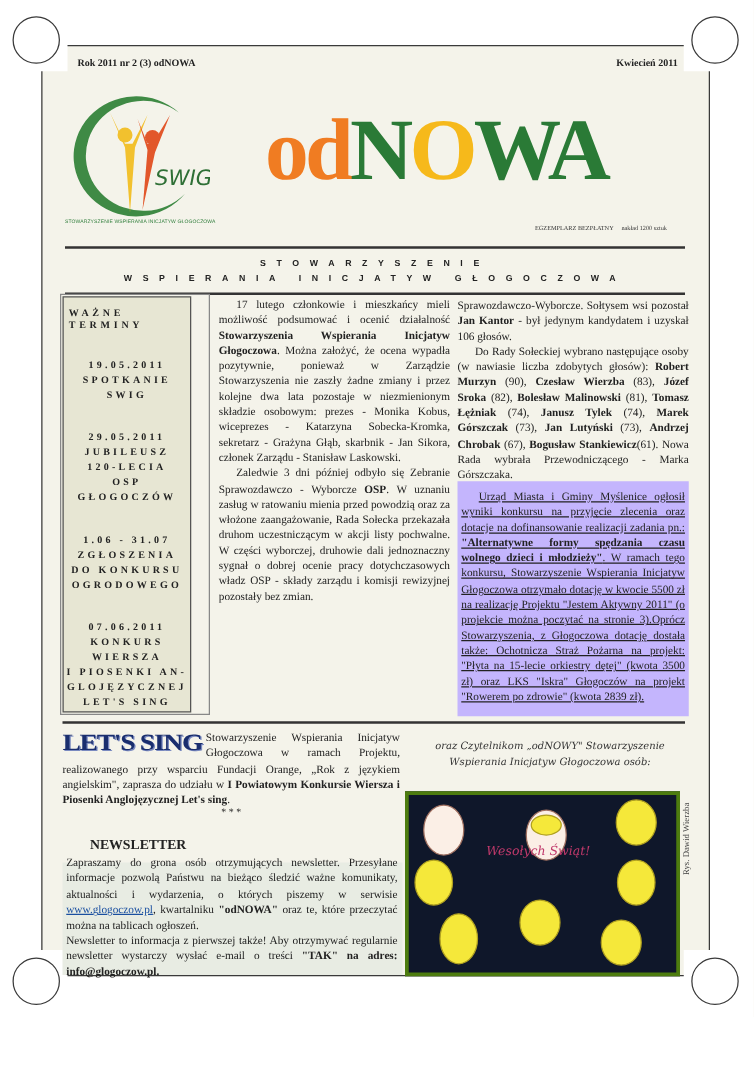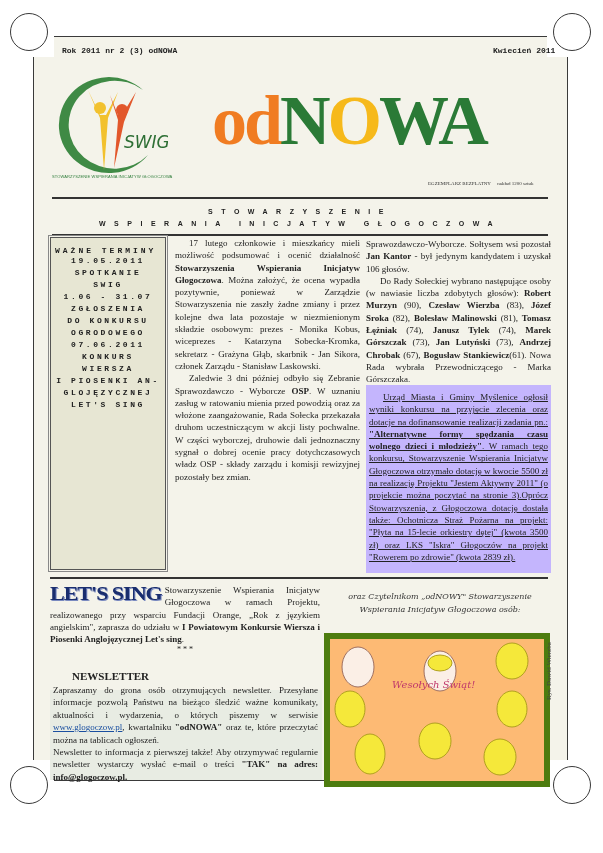--- a/index.html
+++ b/index.html
@@ -15,44 +15,44 @@
     .corner::after { content: ""; position: absolute; width: 36px; height: 36px; border: 1.5px solid #3a3a3a; border-radius: 50%; background: #f4f3ea; }
     .c-tl { left: -2px; top: -2px; }
     .c-tl::after { left: -22px; top: -22px; background: #fff; }
     .c-tr { right: -2px; top: -2px; }
     .c-tr::after { right: -22px; top: -22px; background: #fff; }
     .c-bl { left: -2px; bottom: -2px; }
     .c-bl::after { left: -22px; bottom: -22px; background: #fff; }
     .c-br { right: -2px; bottom: -2px; }
     .c-br::after { right: -22px; bottom: -22px; background: #fff; }
 
-    .issue { position: absolute; top: 46px; font-family: Liberation Mono, monospace; font-weight: bold; font-size: 8px; color: #222; }
+    .issue { position: absolute; top: 46px; font-family: Liberation Serif, serif; font-weight: bold; font-size: 8px; color: #222; }
     .issue-left { left: 62px; }
     .issue-right { left: 493px; }
 
     .logo { position: absolute; left: 48px; top: 70px; width: 120px; height: 110px; }
     .logo-sub { position: absolute; left: 52px; top: 174px; font-family: "Liberation Sans", sans-serif; font-size: 4px; color: #2e7d3a; letter-spacing: 0.1px; }
     .masthead { position: absolute; left: 212px; top: 86px; font-family: "Liberation Serif", serif; font-weight: bold; font-size: 70px; line-height: 70px; letter-spacing: -3px; }
     .masthead .od { color: #f07c22; }
     .masthead .n, .masthead .wa { color: #2a7a36; }
     .masthead .o { color: #f6b91b; }
     .free { position: absolute; left: 428px; top: 181px; font-size: 5px; color: #333; }
     .rule-top { position: absolute; left: 52px; top: 197px; width: 496px; height: 1.5px; background: #333; }
 
     .org-title { position: absolute; left: 52px; top: 206px; width: 496px; text-align: center; font-family: "Liberation Sans", sans-serif; font-weight: bold; font-size: 7px; letter-spacing: 8.5px; line-height: 12px; color: #222; }
     .rule-2 { position: absolute; left: 52px; top: 234px; width: 496px; height: 1.5px; background: #333; }
 
     .terms {
-      position: absolute; left: 50px; top: 237px; width: 116px; height: 333px;
+      position: absolute; left: 50px; top: 237px; width: 103px; height: 333px;
       background: #e7e6d3; border: 1px solid #555; box-sizing: border-box;
-      font-family: Liberation Mono, monospace; font-weight: bold; color: #222; text-align: center;
+      font-family: Liberation Serif, serif; font-weight: bold; color: #222; text-align: center;
     }
     .terms-outer { position: absolute; left: 48px; top: 235px; width: 120px; height: 337px; border: 1px solid #888; box-sizing: border-box; }
     .terms-head { font-size: 8px; letter-spacing: 3px; margin-top: 8px; text-align: left; padding-left: 4px; }
-    .term { font-size: 8px; letter-spacing: 2.6px; line-height: 12px; white-space: pre-line; }
+    .term { font-size: 8px; letter-spacing: 2.6px; line-height: 12px; margin-top: 22px; white-space: pre-line; }
 
     .col { position: absolute; font-size: 9px; line-height: 12.3px; text-align: justify; color: #222; }
     .col p { margin: 0; text-indent: 14px; }
     .col p.noind { text-indent: 0; }
     .col-mid { left: 175px; top: 237px; width: 185px; }
     .col-mid h3 { font-family: "Liberation Sans", sans-serif; font-size: 9px; margin: 0 0 7px 0; }
     .col-right { left: 366px; top: 238px; width: 185px; }
     .stars { text-align: center; font-size: 8px; line-height: 10px; }
     .grant-box { position: absolute; left: 366px; top: 385px; width: 185px; height: 188px; background: #c4b5fd; box-sizing: border-box; padding: 6px 3px 0 3px; text-decoration: underline; }
 
@@ -61,21 +61,21 @@
     .letssing { position: absolute; left: 50px; top: 584px; width: 270px; }
     .letssing-logo { float: left; font-family: "Liberation Serif", serif; font-weight: bold; font-size: 22px; line-height: 20px; color: #1a2e6e; letter-spacing: -1px; margin-right: 3px; text-shadow: 1px 1px 0 #7a8ac0; transform: scaleY(0.85); }
     .letssing .col { position: static; }
 
     .newsletter { position: absolute; left: 50px; top: 690px; width: 272px; height: 90px; background: #e8ece3; }
     .nl-title { position: absolute; left: 72px; top: 670px; font-family: "Liberation Serif", serif; font-weight: bold; font-size: 11px; color: #222; }
     .nl-text { position: absolute; left: 53px; top: 684px; width: 265px; font-size: 9px; line-height: 12.4px; text-align: justify; }
     .nl-text a { color: #1a4fa0; text-decoration: underline; }
 
     .wishes { position: absolute; left: 330px; top: 590px; width: 220px; text-align: center; font-family: "DejaVu Serif", serif; font-style: italic; font-size: 8px; line-height: 13px; color: #333; }
-    .card { position: absolute; left: 324px; top: 633px; width: 214px; height: 142px; background: #fdba74; border: 6px solid #4d7c0f; }
+    .card { position: absolute; left: 324px; top: 633px; width: 214px; height: 142px; background: #0f172a; border: 3px solid #4d7c0f; }
     .credit { position: absolute; left: 545px; top: 700px; transform: rotate(-90deg); transform-origin: left top; font-size: 7px; color: #444; white-space: nowrap; }
     .greeting { position: absolute; left: 62px; top: 40px; font-family: "DejaVu Serif", serif; font-style: italic; font-size: 10px; color: #c0396b; }
   </style>
 </head>
 <body>
 
 <div class="frame">
   <div class="corner c-tl"></div>
   <div class="corner c-tr"></div>
   <div class="corner c-bl"></div>
@@ -105,20 +105,25 @@
   <div>WSPIERANIA INICJATYW GŁOGOCZOWA</div>
 </div>
 <div class="rule-2"></div>
 
 <div class="terms-outer"></div>
 <div class="terms">
   <div class="terms-head">WAŻNE TERMINY</div>
   <div class="term">19.05.2011
 SPOTKANIE
 SWIG</div>
+  <div class="term">29.05.2011
+JUBILEUSZ
+120-LECIA
+OSP
+GŁOGOCZÓW</div>
   <div class="term">1.06 - 31.07
 ZGŁOSZENIA
 DO KONKURSU
 OGRODOWEGO</div>
   <div class="term">07.06.2011
 KONKURS
 WIERSZA
 I PIOSENKI AN-
 GLOJĘZYCZNEJ
 LET'S SING</div>

